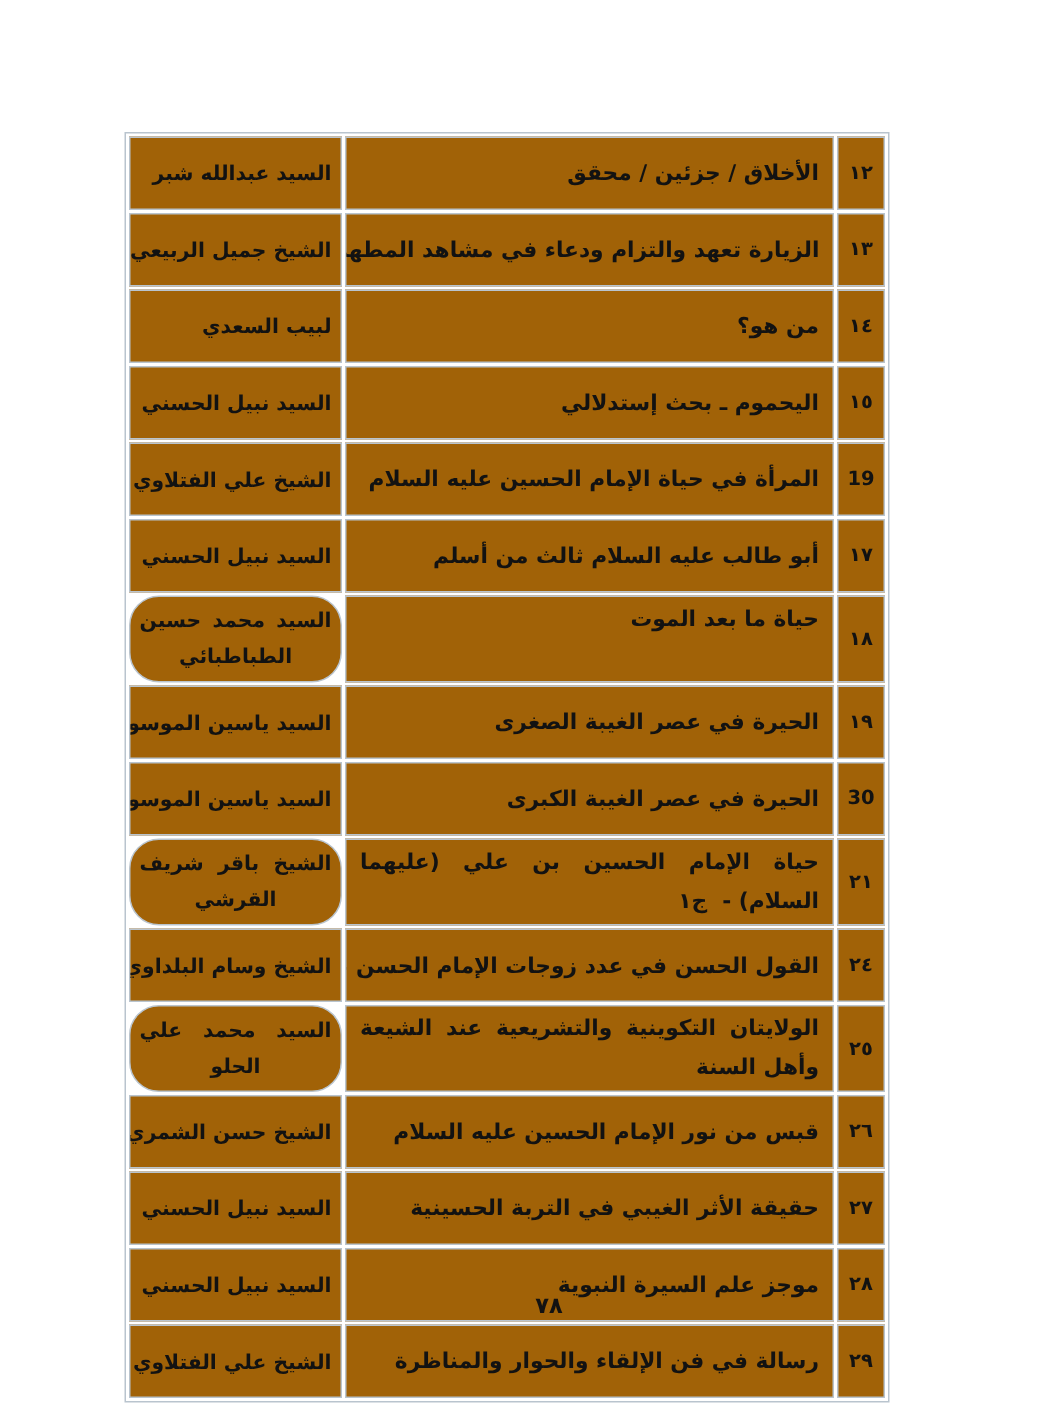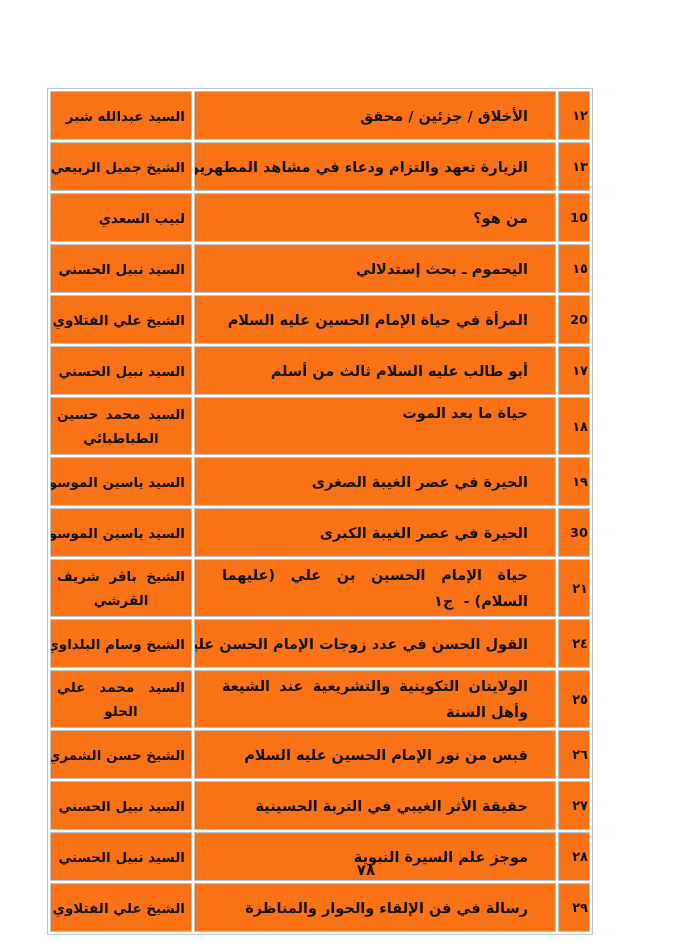--- a/index.html
+++ b/index.html
@@ -22,36 +22,37 @@
     top:88px;
     right:107px;
     width:488px;
     table-layout:fixed;
     border-collapse:separate;
     border-spacing:2px;
     border:1px solid #b9c4ce;
   }
   table.books td{
     border:1px solid #b9c4ce;
-    background:#f97316;
+    background:#a16207;
     font-weight:bold;
     vertical-align:middle;
     overflow:hidden;
   }
   td.num{
     width:28px;
+    text-align:center;
     font-size:13px;
     padding:16px 1px;
   }
   td.title{
     width:306px;
     text-align:right;
     font-size:14.5px;
     line-height:26px;
-    padding:2px 27px;
+    padding:2px 9px;
     white-space:nowrap;
   }
   td.author{
     width:128px;
     text-align:right;
     font-size:13.5px;
     line-height:24px;
     padding:2px 6px;
     white-space:nowrap;
   }
@@ -60,20 +61,21 @@
   tr.tall td.title{
     vertical-align:top;
     white-space:normal;
     text-align:justify;
     text-align-last:right;
   }
   tr.tall td.author{
     white-space:normal;
     text-align:justify;
     text-align-last:center;
+    border-radius:20px;
   }
   td.author.align-left{
     text-align:left;
     margin-left:13px;
   }
   .page-number{
     position:absolute;
     top:861px;
     left:16px;
     width:100%;
@@ -93,31 +95,31 @@
       <td class="num">١٢</td>
       <td class="title">الأخلاق / جزئين / محقق</td>
       <td class="author">السيد عبدالله شبر</td>
     </tr>
         <tr class="normal">
       <td class="num">١٣</td>
       <td class="title">الزيارة تعهد والتزام ودعاء في مشاهد المطهرين</td>
       <td class="author">الشيخ جميل الربيعي</td>
     </tr>
         <tr class="normal">
-      <td class="num">10</td>
+      <td class="num">١٤</td>
       <td class="title">من هو؟</td>
       <td class="author">لبيب السعدي</td>
     </tr>
         <tr class="normal">
       <td class="num">١٥</td>
       <td class="title">اليحموم ـ بحث إستدلالي</td>
       <td class="author">السيد نبيل الحسني</td>
     </tr>
         <tr class="normal">
-      <td class="num">20</td>
+      <td class="num">19</td>
       <td class="title">المرأة في حياة الإمام الحسين عليه السلام</td>
       <td class="author">الشيخ علي الفتلاوي</td>
     </tr>
         <tr class="normal">
       <td class="num">١٧</td>
       <td class="title">أبو طالب عليه السلام ثالث من أسلم</td>
       <td class="author">السيد نبيل الحسني</td>
     </tr>
         <tr class="tall">
       <td class="num">١٨</td>

